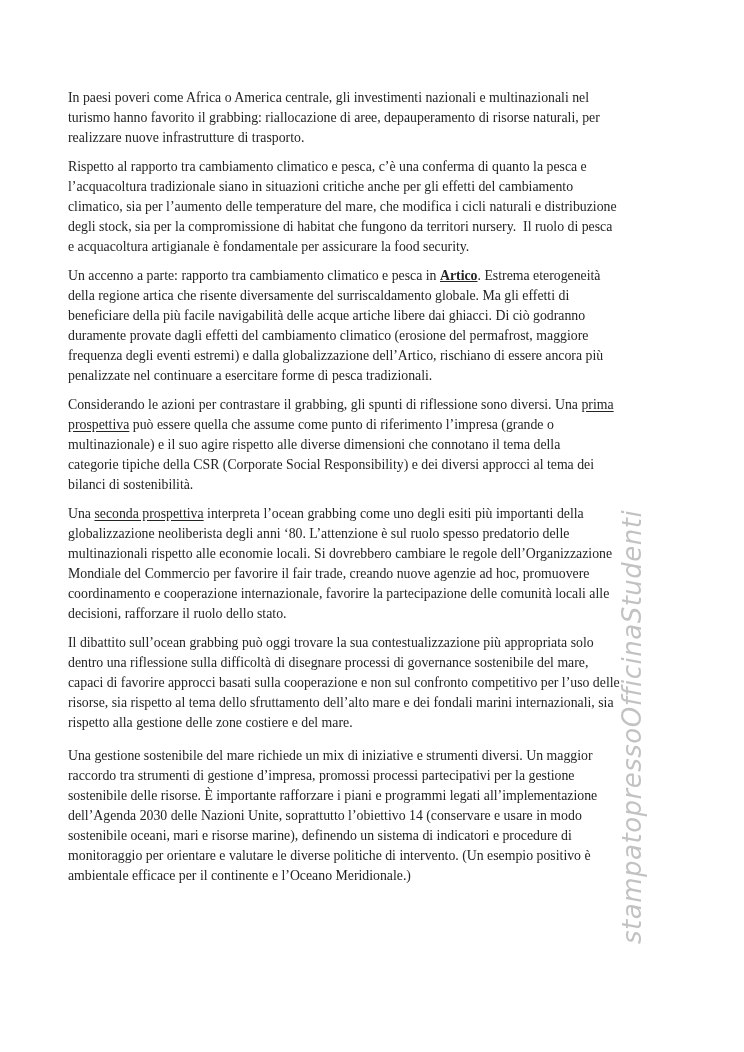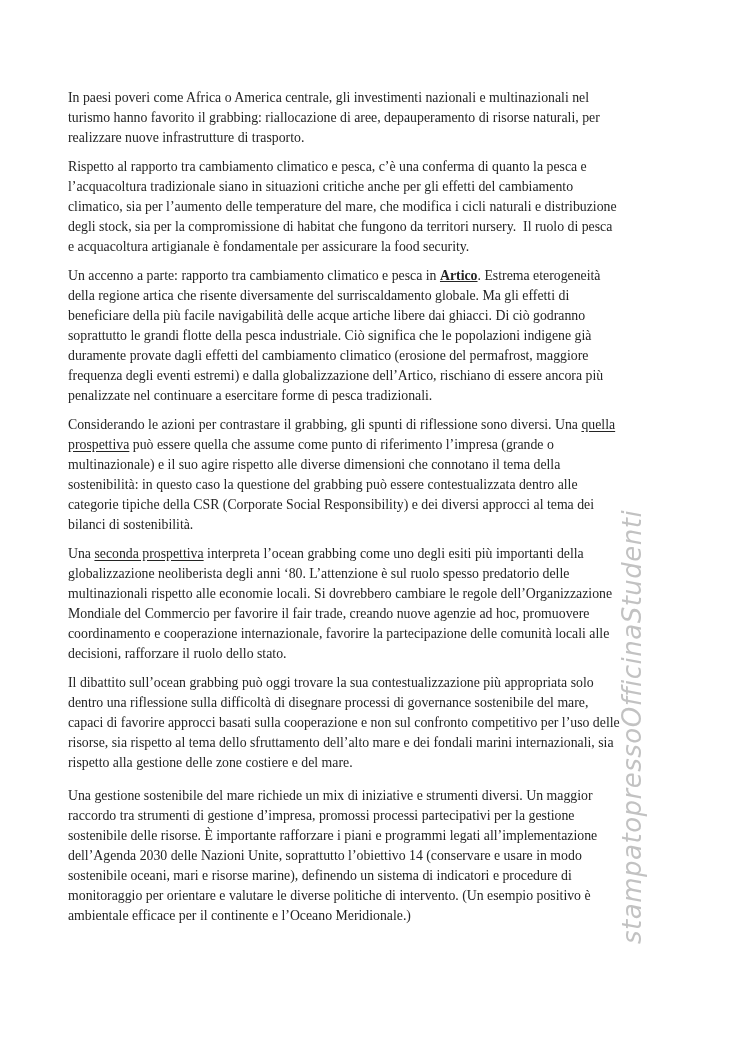--- a/index.html
+++ b/index.html
@@ -52,30 +52,28 @@
         <span class="line"><span>Rispetto al rapporto tra cambiamento climatico e pesca, c’è una conferma di quanto la pesca e</span></span>
         <span class="line"><span>l’acquacoltura tradizionale siano in situazioni critiche anche per gli effetti del cambiamento</span></span>
         <span class="line"><span>climatico, sia per l’aumento delle temperature del mare, che modifica i cicli naturali e distribuzione</span></span>
         <span class="line"><span>degli stock, sia per la compromissione di habitat che fungono da territori nursery.  Il ruolo di pesca</span></span>
         <span class="line"><span>e acquacoltura artigianale è fondamentale per assicurare la food security.</span></span>
       </p>
       <p>
         <span class="line"><span>Un accenno a parte: rapporto tra cambiamento climatico e pesca in </span><span class="b">Artico</span><span>. Estrema eterogeneità</span></span>
         <span class="line"><span>della regione artica che risente diversamente del surriscaldamento globale. Ma gli effetti di</span></span>
         <span class="line"><span>beneficiare della più facile navigabilità delle acque artiche libere dai ghiacci. Di ciò godranno</span></span>
-        <span class="line"><span>soprattutto le grandi flotte della pesca industriale. Ciò significa che le popolazioni indigene già</span></span>
         <span class="line"><span>duramente provate dagli effetti del cambiamento climatico (erosione del permafrost, maggiore</span></span>
         <span class="line"><span>frequenza degli eventi estremi) e dalla globalizzazione dell’Artico, rischiano di essere ancora più</span></span>
         <span class="line"><span>penalizzate nel continuare a esercitare forme di pesca tradizionali.</span></span>
       </p>
       <p>
-        <span class="line"><span>Considerando le azioni per contrastare il grabbing, gli spunti di riflessione sono diversi. Una </span><span class="u">quella</span></span>
+        <span class="line"><span>Considerando le azioni per contrastare il grabbing, gli spunti di riflessione sono diversi. Una </span><span class="u">prima</span></span>
         <span class="line"><span class="u">prospettiva</span><span> può essere quella che assume come punto di riferimento l’impresa (grande o</span></span>
         <span class="line"><span>multinazionale) e il suo agire rispetto alle diverse dimensioni che connotano il tema della</span></span>
-        <span class="line"><span>sostenibilità: in questo caso la questione del grabbing può essere contestualizzata dentro alle</span></span>
         <span class="line"><span>categorie tipiche della CSR (Corporate Social Responsibility) e dei diversi approcci al tema dei</span></span>
         <span class="line"><span>bilanci di sostenibilità.</span></span>
       </p>
       <p>
         <span class="line"><span>Una </span><span class="u">seconda prospettiva</span><span> interpreta l’ocean grabbing come uno degli esiti più importanti della</span></span>
         <span class="line"><span>globalizzazione neoliberista degli anni ‘80. L’attenzione è sul ruolo spesso predatorio delle</span></span>
         <span class="line"><span>multinazionali rispetto alle economie locali. Si dovrebbero cambiare le regole dell’Organizzazione</span></span>
         <span class="line"><span>Mondiale del Commercio per favorire il fair trade, creando nuove agenzie ad hoc, promuovere</span></span>
         <span class="line"><span>coordinamento e cooperazione internazionale, favorire la partecipazione delle comunità locali alle</span></span>
         <span class="line"><span>decisioni, rafforzare il ruolo dello stato.</span></span>

